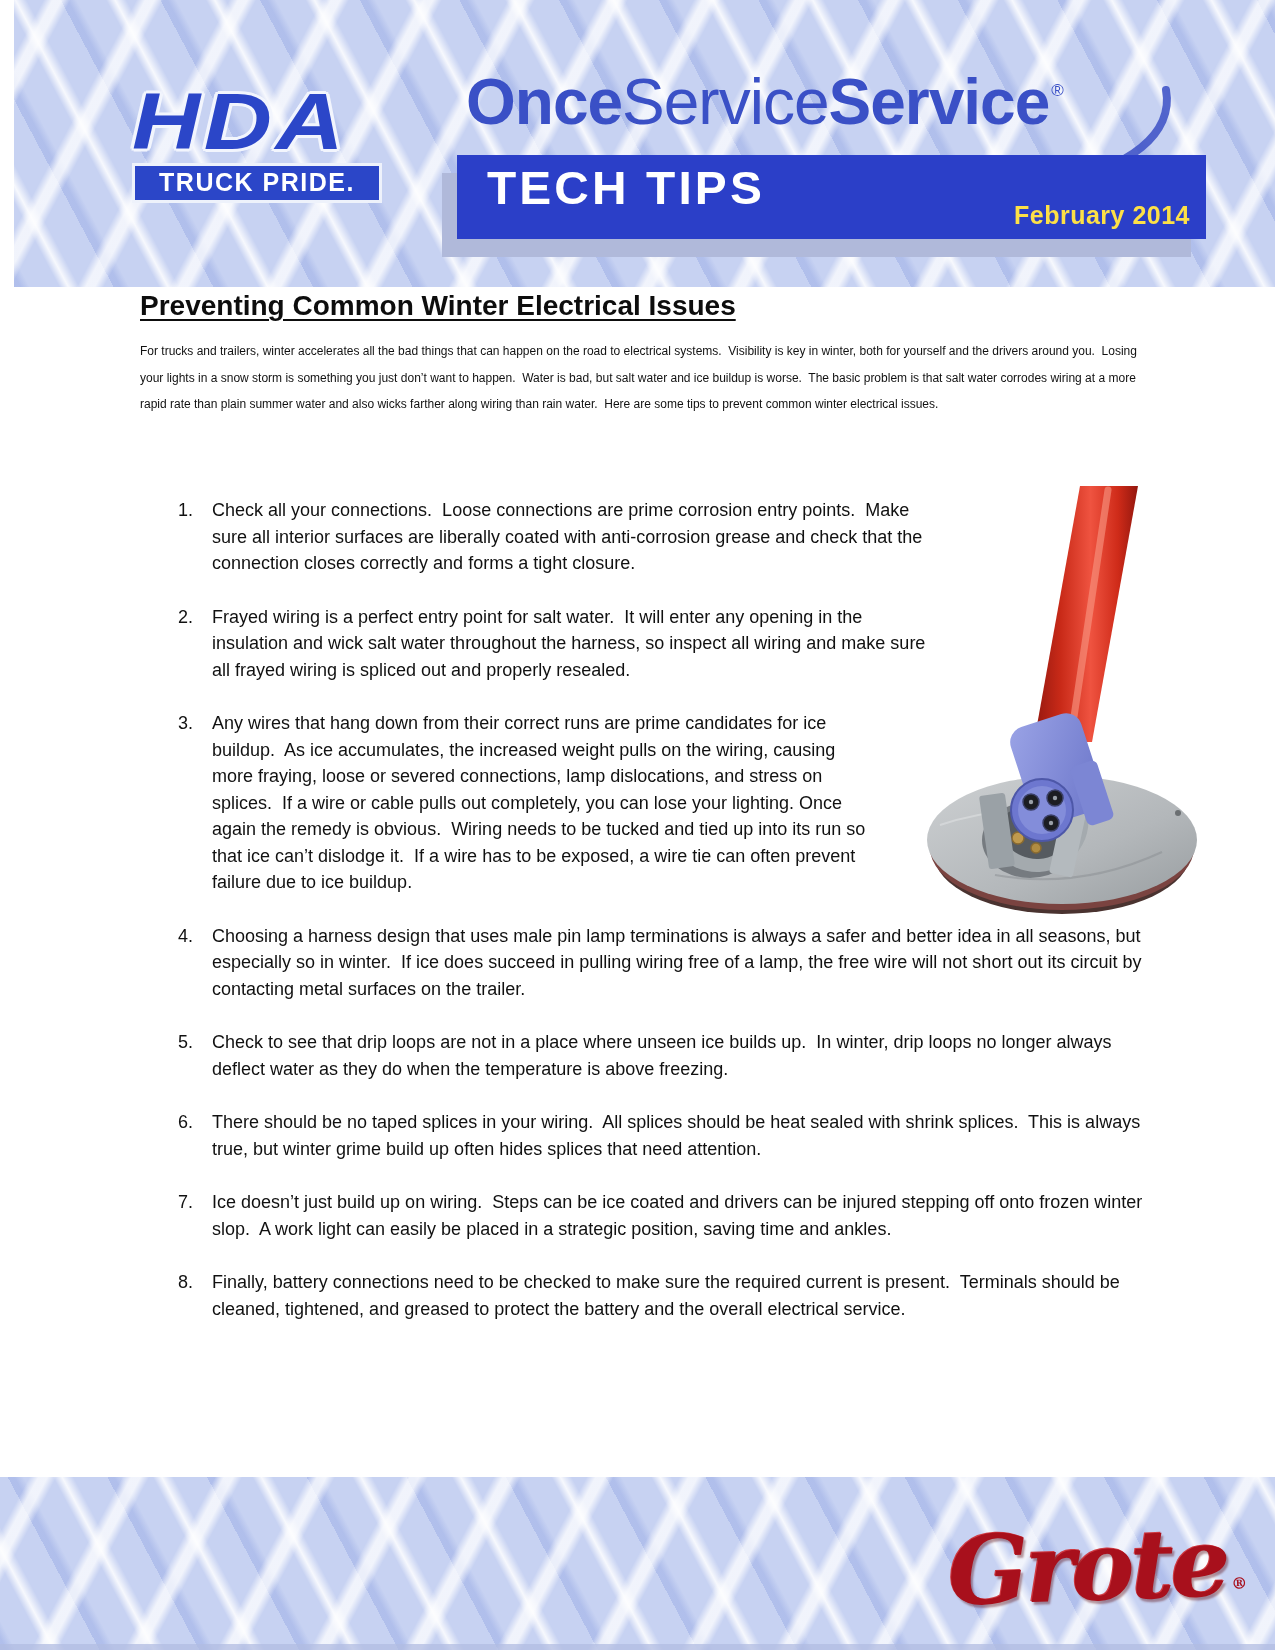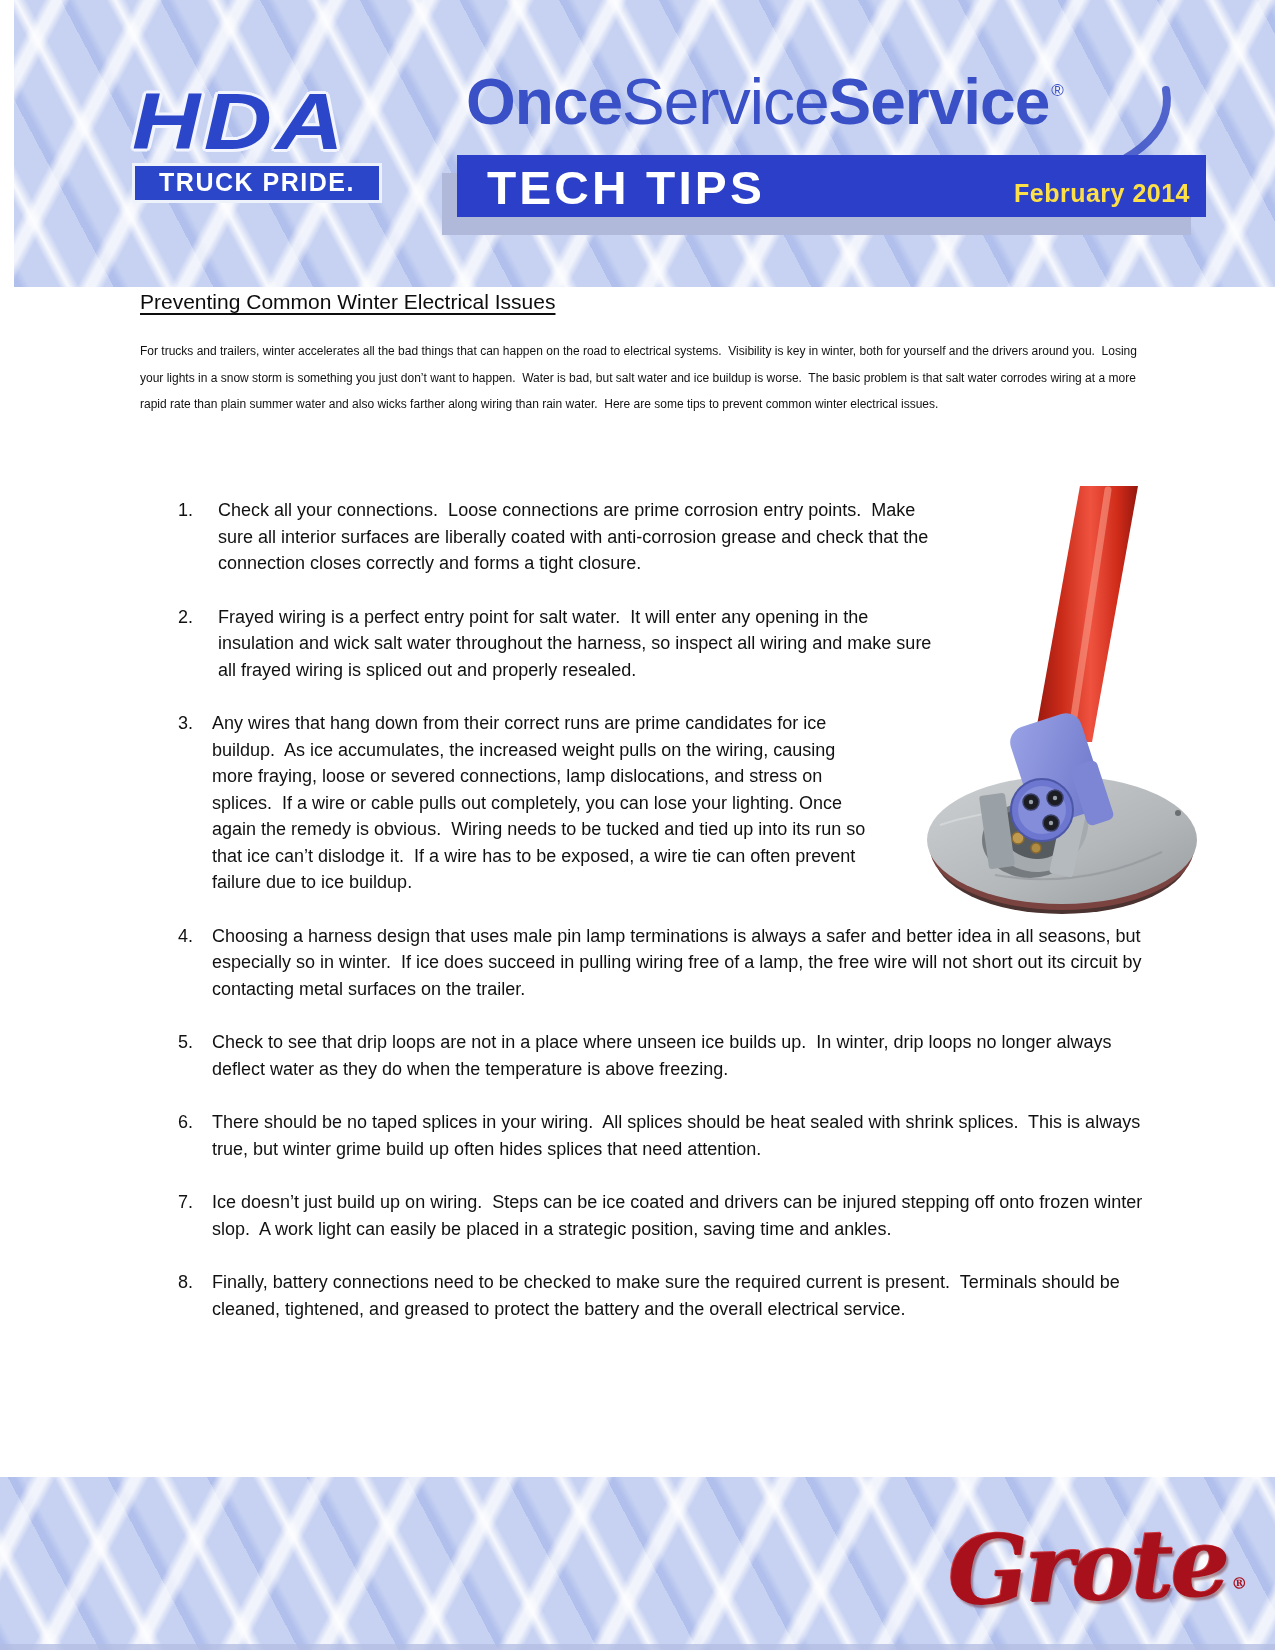--- a/index.html
+++ b/index.html
@@ -41,46 +41,46 @@
 
   
   .tse-logo{position:absolute;left:452px;top:56px;height:92px;white-space:nowrap;}
   .tse-logo .w{font-size:64px;line-height:92px;color:#3a50c6;letter-spacing:-1px;}
   .tse-logo .bold{font-weight:bold;}
   .tse-reg{font-size:17px;color:#3a50c6;vertical-align:28px;margin-left:2px;}
   .tse-swoosh{position:absolute;left:1020px;top:78px;width:155px;height:118px;}
 
   
   .tech-banner{
-    position:absolute;left:443px;top:155px;width:749px;height:62px;
+    position:absolute;left:443px;top:155px;width:749px;height:84px;
     background:#2b3fc8;box-shadow:-15px 18px 0 0 #b0b9da;
   }
   .tech-banner .tt{
     position:absolute;left:30px;top:0;line-height:66px;color:#fff;
     font-size:46px;font-weight:bold;letter-spacing:3px;transform:scaleX(1.04);transform-origin:left center;
   }
   .tech-banner .date{
     position:absolute;right:16px;bottom:9px;color:#fde047;font-size:25px;font-weight:bold;letter-spacing:.5px;
   }
 
   
   .article-title{
     position:absolute;left:140px;top:290px;
-    font-size:21px;font-weight:normal;color:#0d0d0d;
+    font-size:28px;font-weight:bold;color:#0d0d0d;
     text-decoration:underline;text-underline-offset:4px;text-decoration-thickness:2px;
   }
   .intro{
     position:absolute;left:140px;top:338px;width:1010px;
     font-size:12px;line-height:26.5px;white-space:pre-wrap;
   }
   .tips{position:absolute;left:140px;top:497px;width:1020px;}
   .tip{display:flex;margin-bottom:27px;padding-left:38px;}
   .tip-num{width:34px;flex:none;font-size:18px;line-height:26.5px;}
   .tip-text{flex:1;font-size:18px;line-height:26.5px;white-space:pre-wrap;}
-  .tip.n1 .tip-text,.tip.n2 .tip-text{max-width:725px;margin-left:6px;}
+  .tip.n1 .tip-text,.tip.n2 .tip-text{max-width:725px;}
   .tip.n3 .tip-text{max-width:655px;}
   .tip.n4 .tip-text,.tip.n5 .tip-text,.tip.n6 .tip-text,.tip.n7 .tip-text,.tip.n8 .tip-text{max-width:942px;}
 
   
   .connector-photo{position:absolute;left:900px;top:480px;width:300px;height:435px;}
 
   
   .grote{
     position:absolute;left:948px;top:1492px;width:280px;height:160px;
     font-family:"DejaVu Serif","Liberation Serif",serif;font-style:italic;font-weight:bold;

